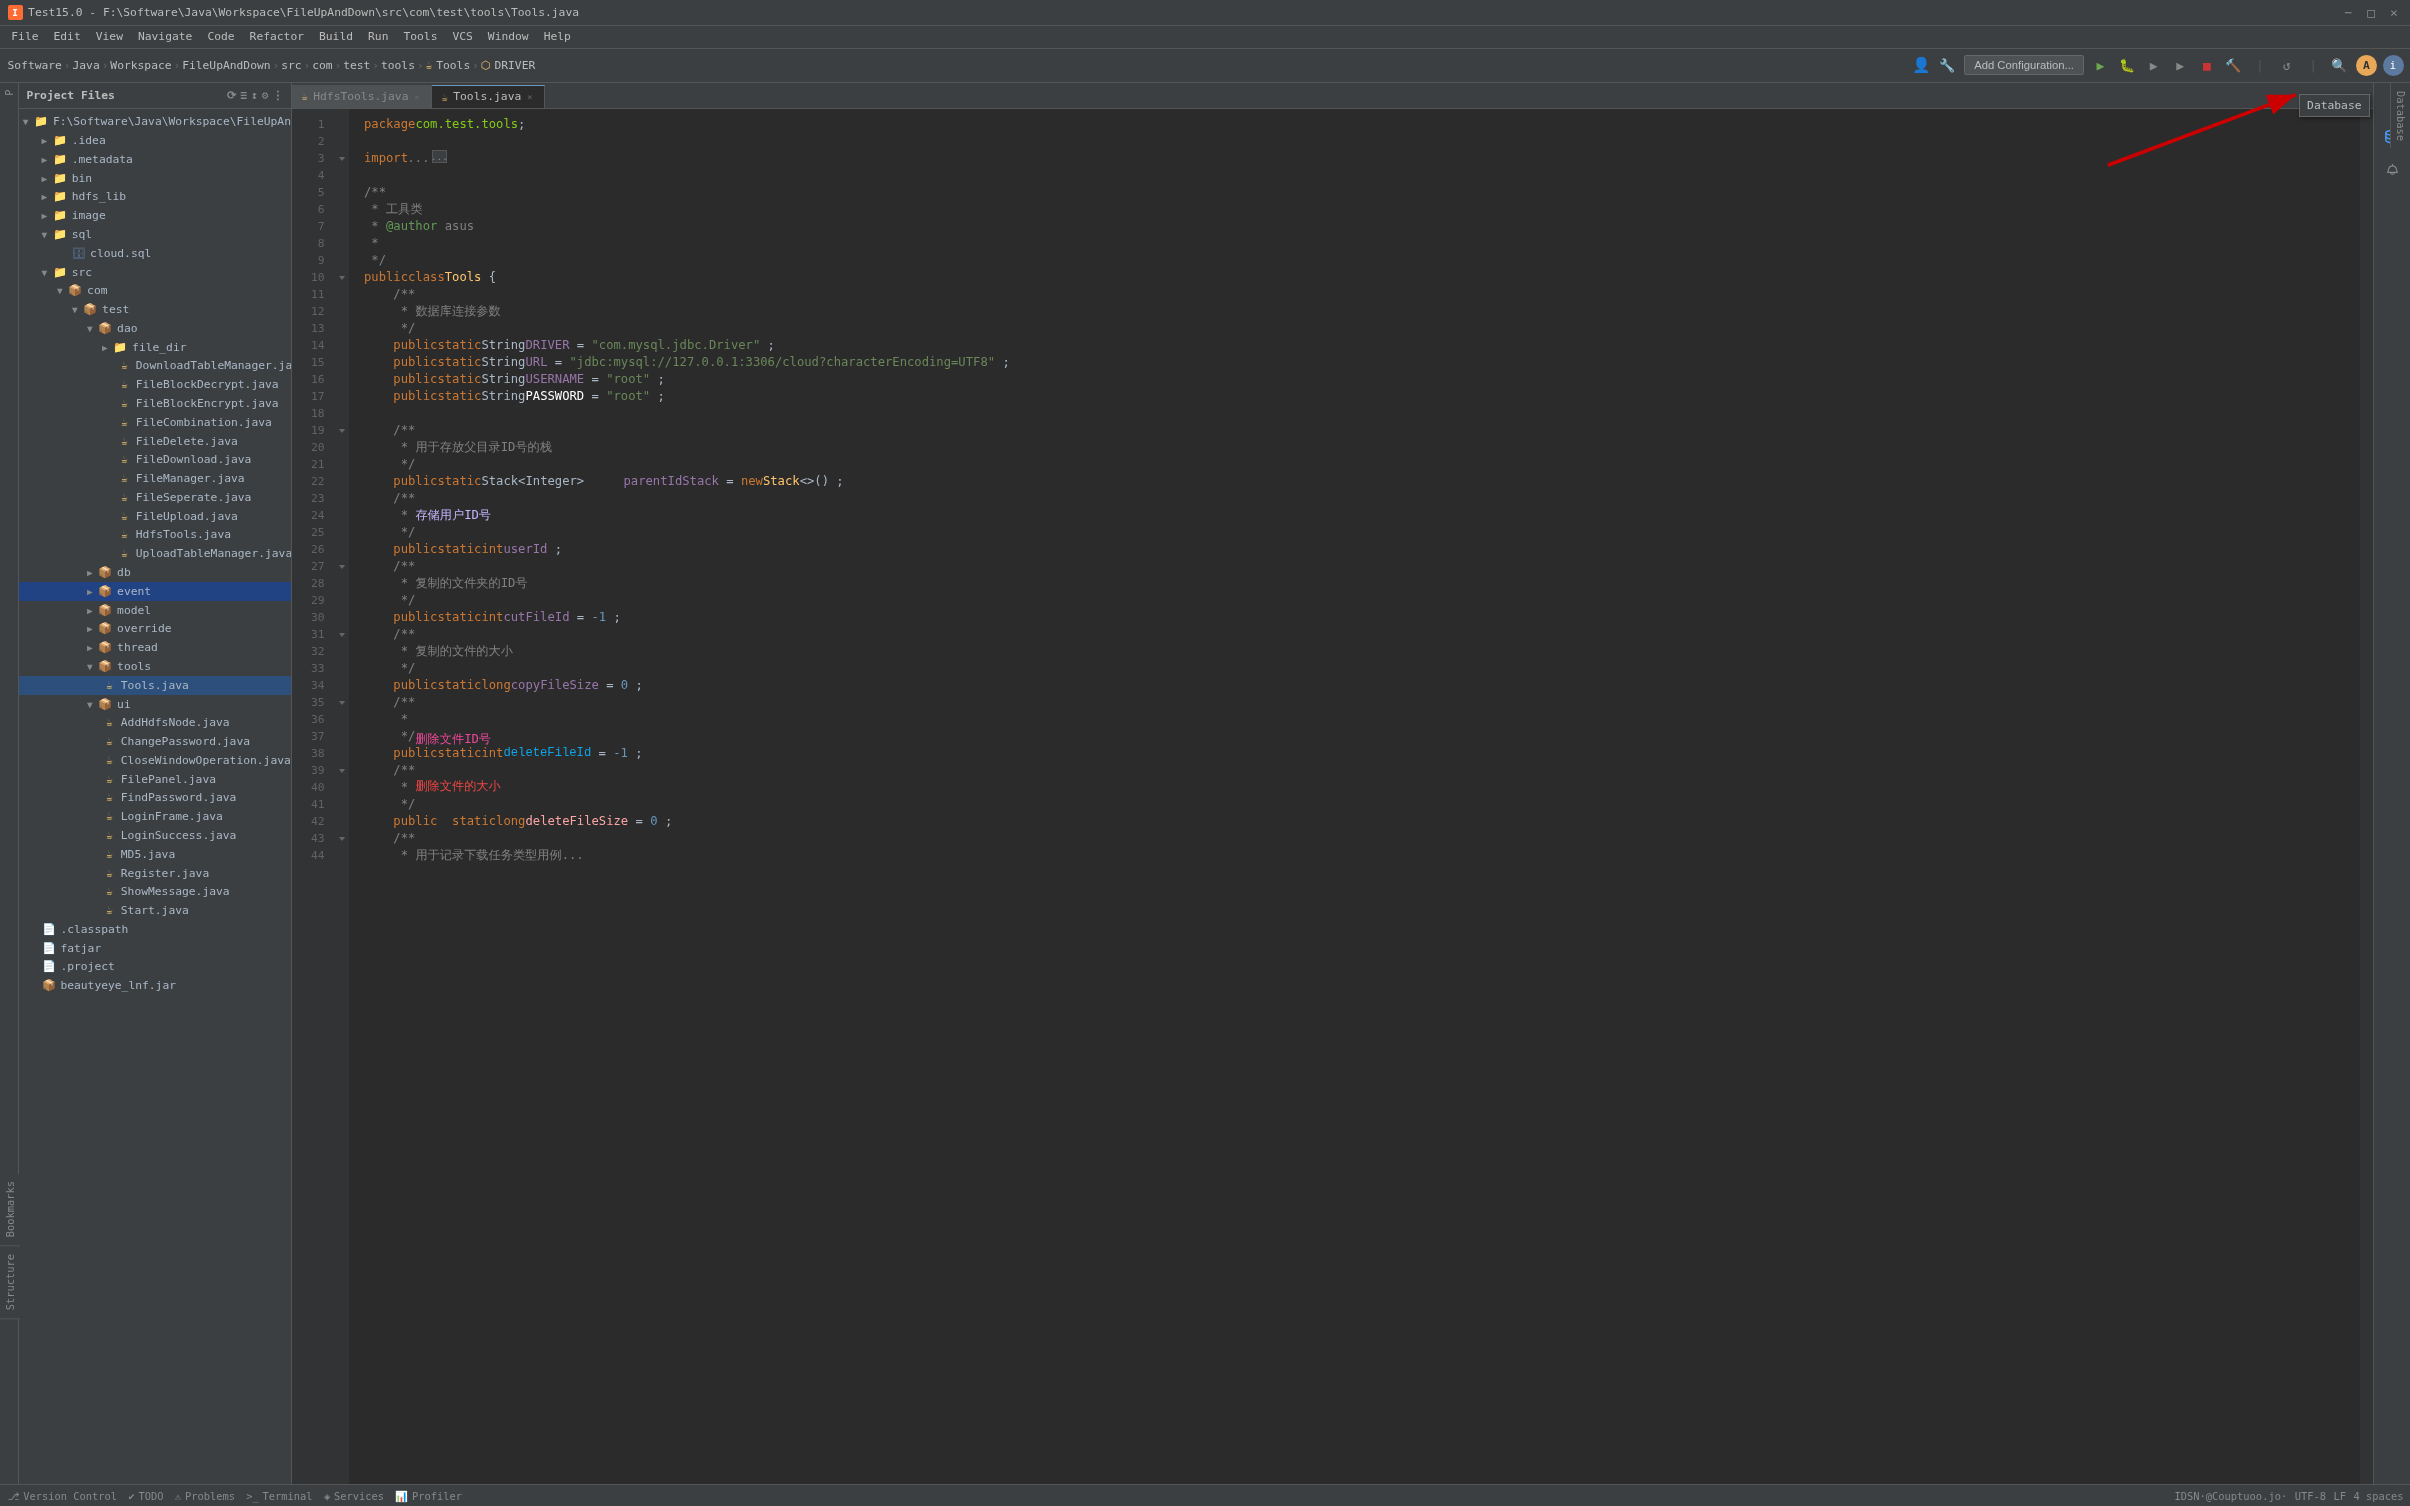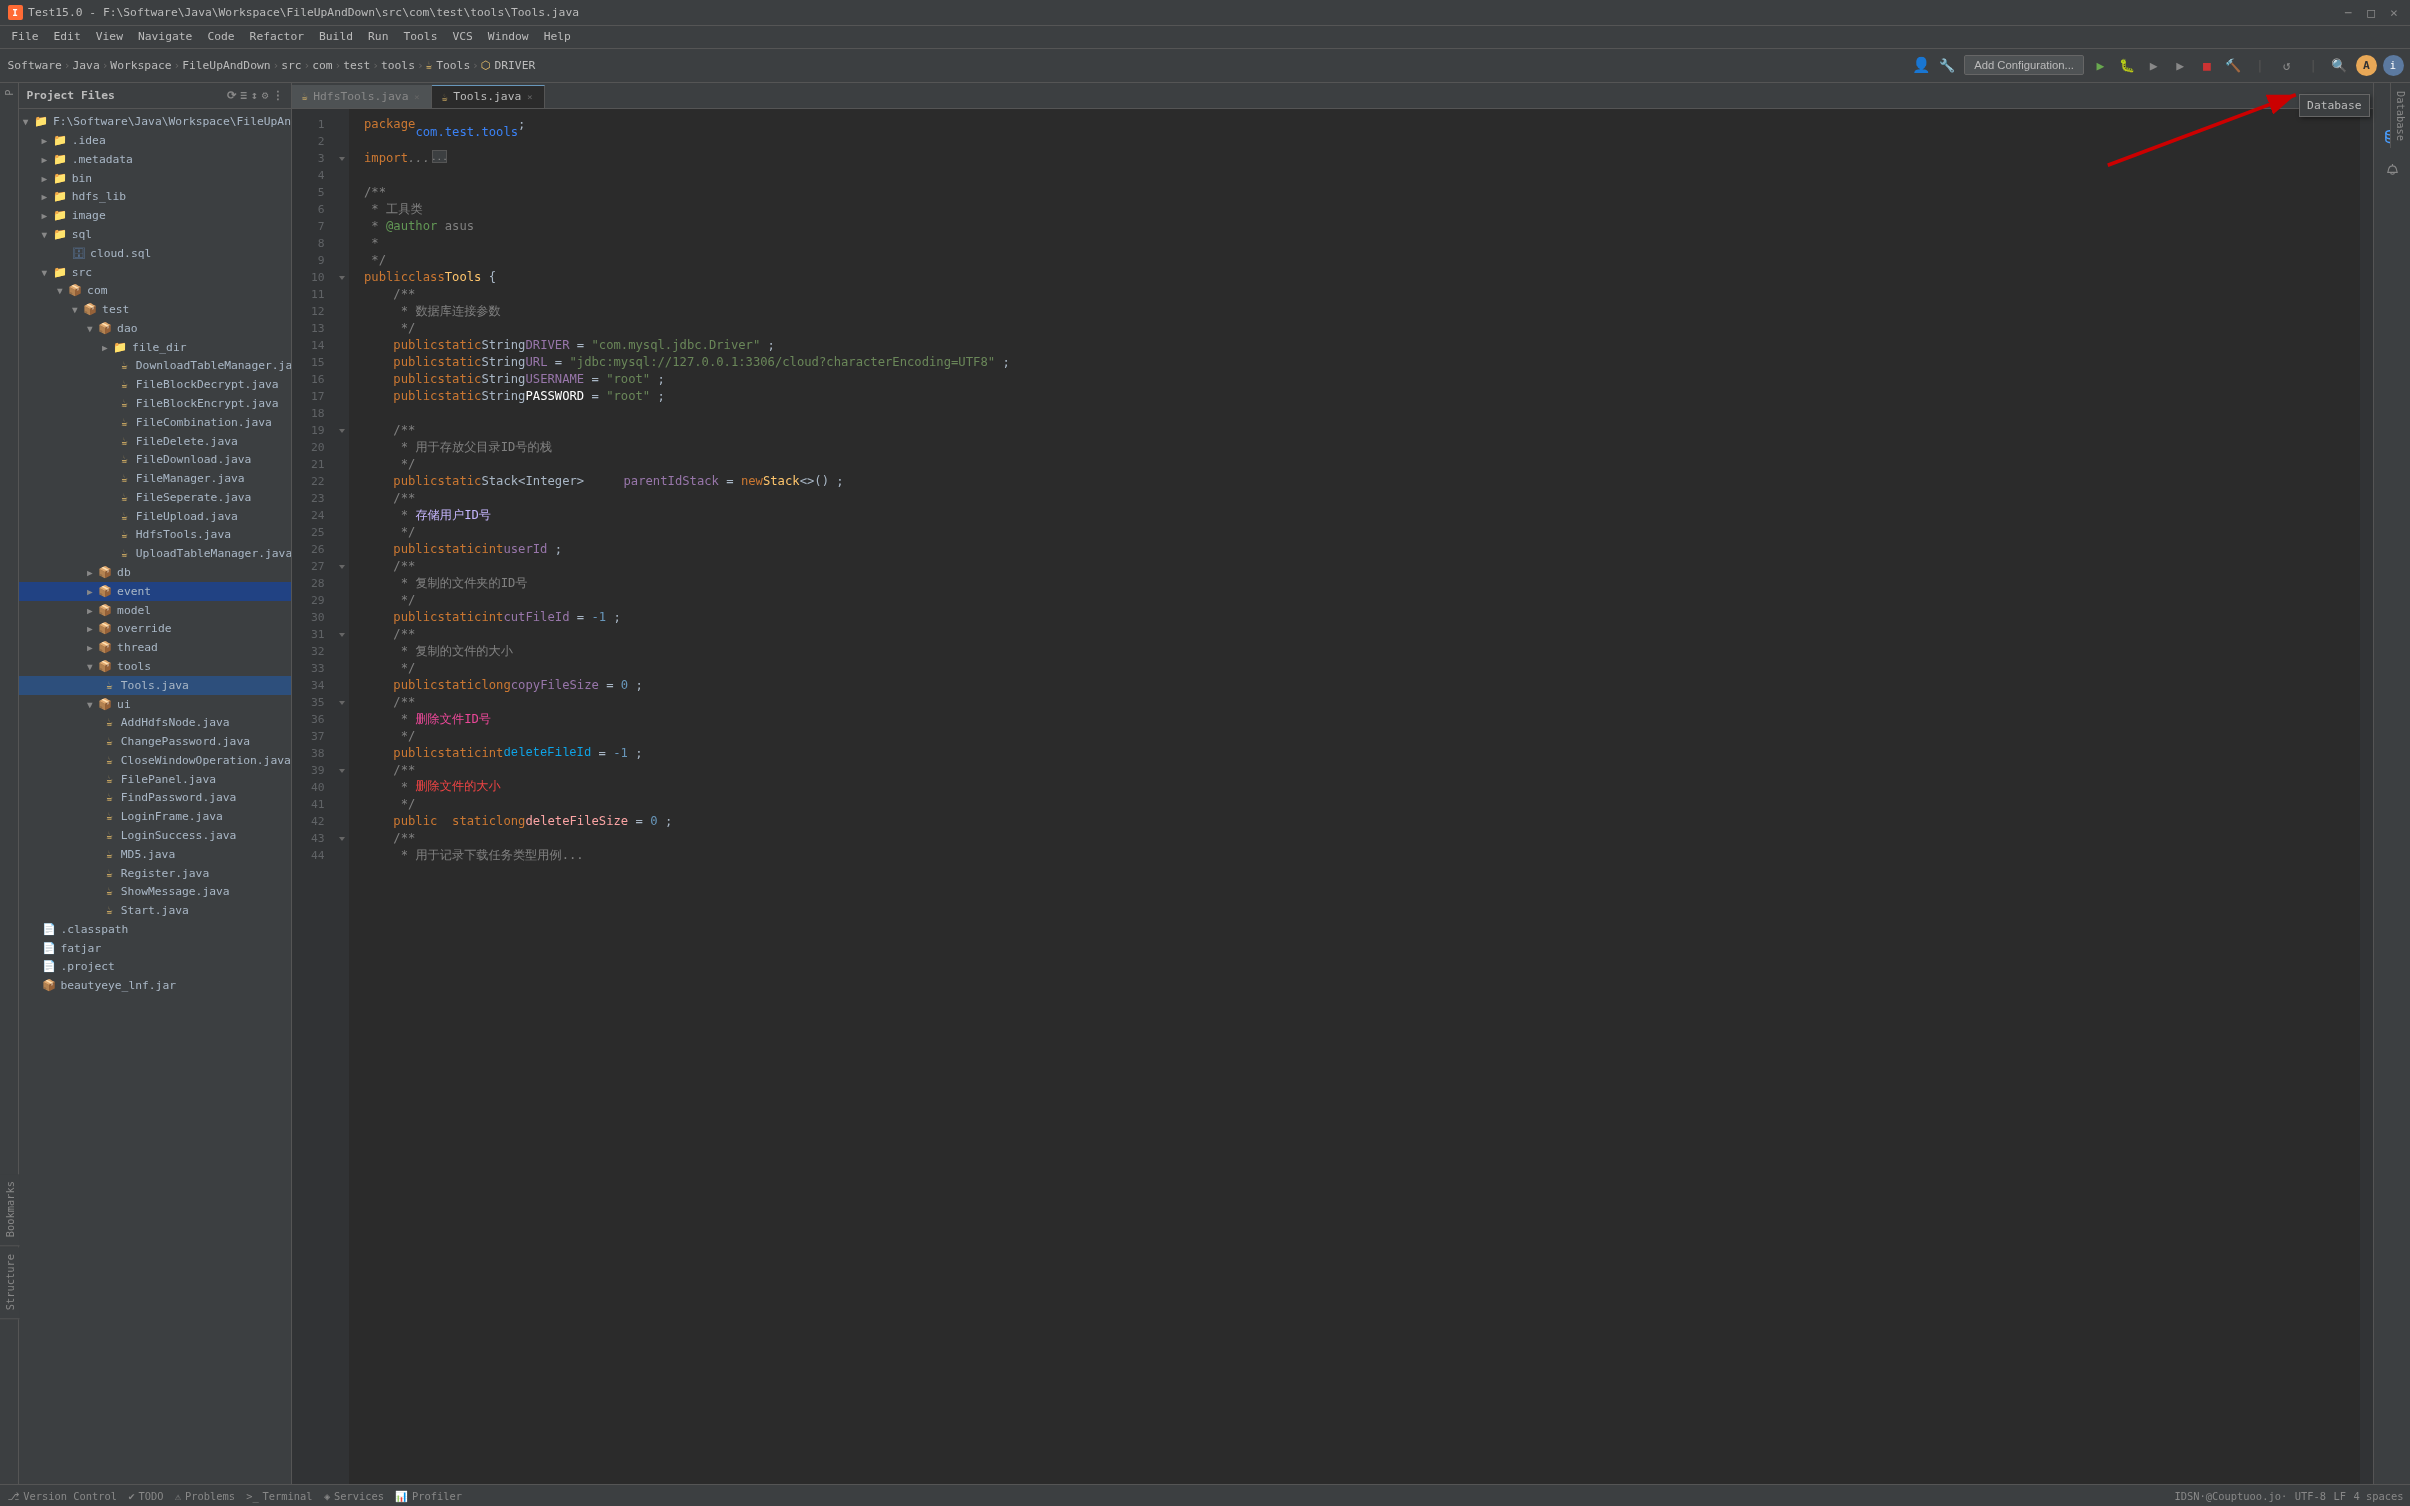--- a/index.html
+++ b/index.html
@@ -274,21 +274,21 @@
     }
 
     
     .kw { color: #cc7832; }
     .str { color: #6a8759; }
     .num { color: #6897bb; }
     .comment { color: #808080; }
     .comment-tag { color: #629755; }
     .type { color: #a9b7c6; }
     .cn { color: #ffc66d; }
-    .pkg { color: #3b82f6; margin-top: 8px; }
+    .pkg { color: #84cc16; }
     .chinese { color: #808080; }
     .fold-mark {
       display: inline-flex;
       align-items: center;
       justify-content: center;
       width: 15px;
       height: 13px;
       border: 0.9px solid #555;
       background: #3c3f41;
       color: #888;
@@ -928,21 +928,21 @@
         <div class="code-line">&nbsp;&nbsp;&nbsp;&nbsp;<span class="kw">public</span> <span class="kw">static</span> <span class="kw">int</span> <span style="color:#9876aa;">userId</span> ;</div>
         <div class="code-line">&nbsp;&nbsp;&nbsp;&nbsp;<span class="comment">/**</span></div>
         <div class="code-line">&nbsp;&nbsp;&nbsp;&nbsp;&nbsp;<span class="comment">* </span><span class="chinese" style="color:#808080;">复制的文件夹的ID号</span></div>
         <div class="code-line">&nbsp;&nbsp;&nbsp;&nbsp;&nbsp;<span class="comment">*/</span></div>
         <div class="code-line">&nbsp;&nbsp;&nbsp;&nbsp;<span class="kw">public</span> <span class="kw">static</span> <span class="kw">int</span> <span style="color:#9876aa;">cutFileId</span> = <span class="num">-1</span> ;</div>
         <div class="code-line">&nbsp;&nbsp;&nbsp;&nbsp;<span class="comment">/**</span></div>
         <div class="code-line">&nbsp;&nbsp;&nbsp;&nbsp;&nbsp;<span class="comment">* </span><span class="chinese" style="color:#808080;">复制的文件的大小</span></div>
         <div class="code-line">&nbsp;&nbsp;&nbsp;&nbsp;&nbsp;<span class="comment">*/</span></div>
         <div class="code-line">&nbsp;&nbsp;&nbsp;&nbsp;<span class="kw">public</span> <span class="kw">static</span> <span class="kw">long</span> <span style="color:#9876aa;">copyFileSize</span> = <span class="num">0</span> ;</div>
         <div class="code-line">&nbsp;&nbsp;&nbsp;&nbsp;<span class="comment">/**</span></div>
-        <div class="code-line">&nbsp;&nbsp;&nbsp;&nbsp;&nbsp;<span class="comment">* </span><span class="chinese" style="color:#ec4899;">删除文件ID号</span></div>
+        <div class="code-line">&nbsp;&nbsp;&nbsp;&nbsp;&nbsp;<span class="comment">* </span><span class="chinese" style="color:#ec4899;margin-top:20px;">删除文件ID号</span></div>
         <div class="code-line">&nbsp;&nbsp;&nbsp;&nbsp;&nbsp;<span class="comment">*/</span></div>
         <div class="code-line">&nbsp;&nbsp;&nbsp;&nbsp;<span class="kw">public</span> <span class="kw">static</span> <span class="kw">int</span> <span style="color:#0ea5e9;font-family:Liberation Mono, monospace;">deleteFileId</span> = <span class="num">-1</span> ;</div>
         <div class="code-line">&nbsp;&nbsp;&nbsp;&nbsp;<span class="comment">/**</span></div>
         <div class="code-line">&nbsp;&nbsp;&nbsp;&nbsp;&nbsp;<span class="comment">* </span><span class="chinese" style="color:#ef4444;font-family:Liberation Mono, monospace;">删除文件的大小</span></div>
         <div class="code-line">&nbsp;&nbsp;&nbsp;&nbsp;&nbsp;<span class="comment">*/</span></div>
         <div class="code-line">&nbsp;&nbsp;&nbsp;&nbsp;<span class="kw">public</span>&nbsp; <span class="kw">static</span> <span class="kw">long</span> <span style="color:#fca5a5;">deleteFileSize</span> = <span class="num">0</span> ;</div>
         <div class="code-line">&nbsp;&nbsp;&nbsp;&nbsp;<span class="comment">/**</span></div>
         <div class="code-line">&nbsp;&nbsp;&nbsp;&nbsp;&nbsp;<span class="comment">* </span><span class="chinese" style="color:#808080;">用于记录下载任务类型用例...</span></div>
       </div>
 

